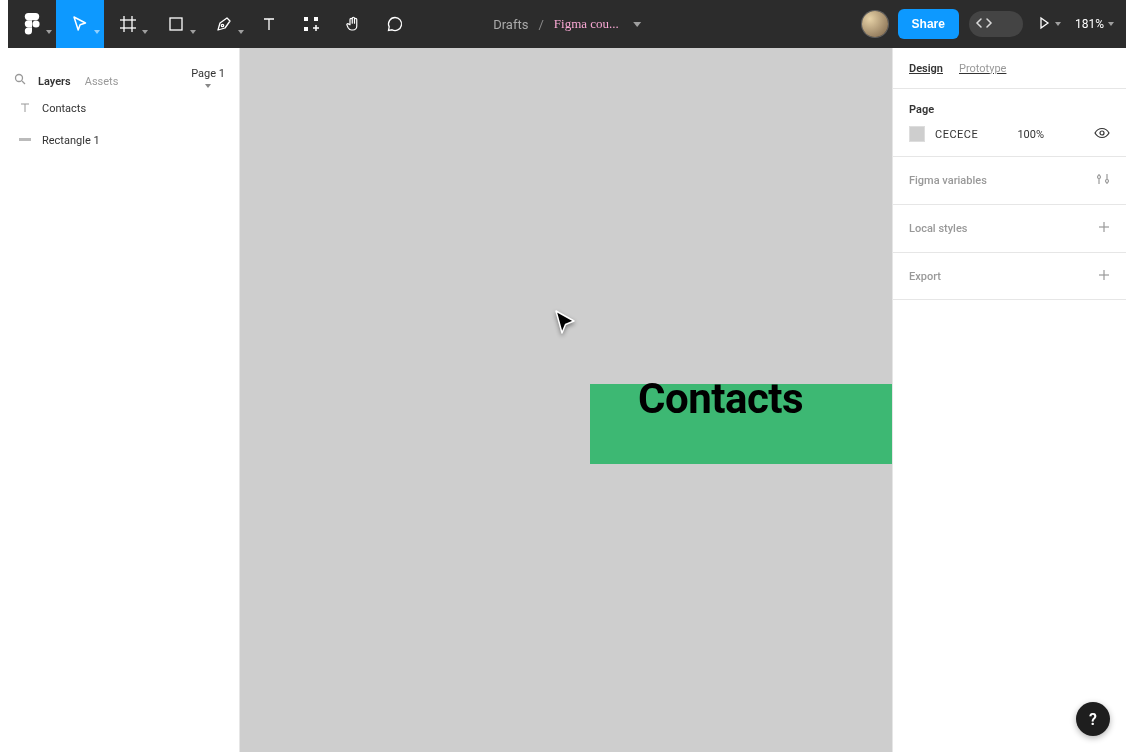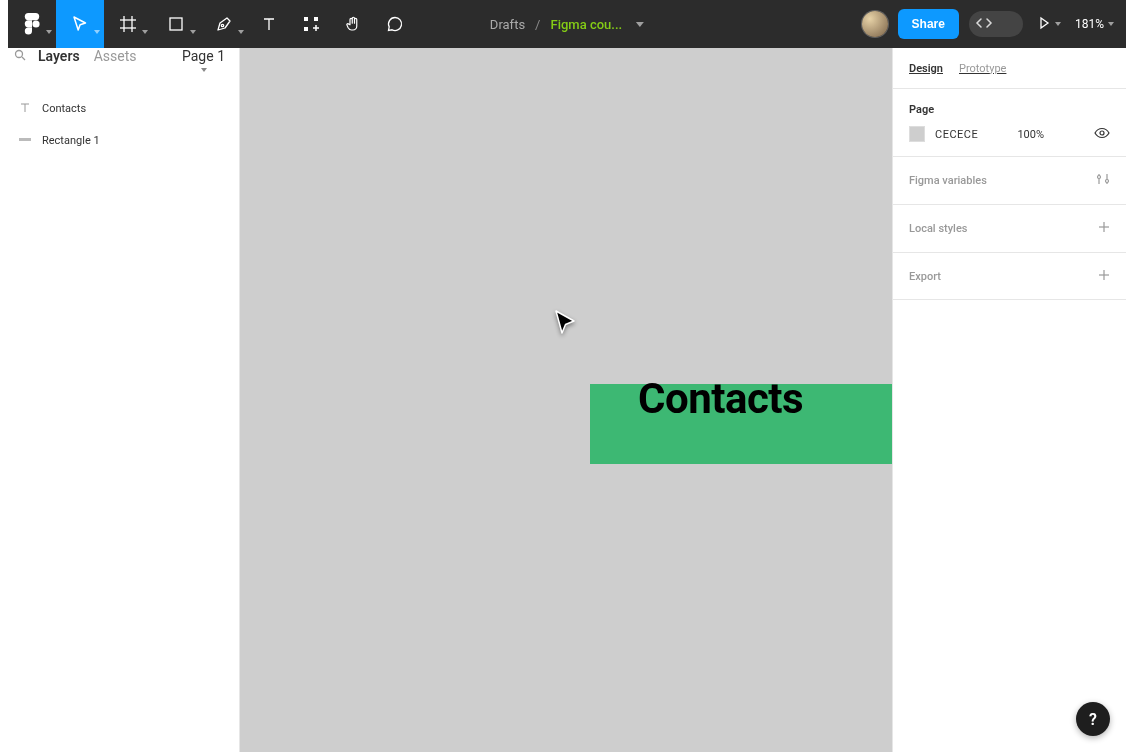--- a/index.html
+++ b/index.html
@@ -20,38 +20,38 @@
     .tool-btn svg { display: block; }
     .dd-caret {
       position: absolute; right: 4px; bottom: 14px;
       width: 0; height: 0; border-left: 3px solid transparent; border-right: 3px solid transparent;
       border-top: 4px solid rgba(255,255,255,.55);
     }
 
     .breadcrumb { position: absolute; left: 50%; transform: translateX(-50%); display: flex; align-items: center; gap: 10px; font-size: 13px; }
     .breadcrumb .sep { color: #8a8a8a; }
     .breadcrumb .muted { color: #aaa; }
-    .breadcrumb .file { color: #84cc16; font-weight: 500; }
+    .breadcrumb .file { color: #f9a8d4; font-weight: 500; font-family: Liberation Serif, serif; }
     .bc-caret { width:0; height:0; border-left:4px solid transparent; border-right:4px solid transparent; border-top:5px solid rgba(255,255,255,.55); margin-left:4px; }
 
     .toolbar-right { margin-left: auto; display: flex; align-items: center; gap: 10px; padding-right: 12px; }
     .avatar { width: 26px; height: 26px; border-radius: 50%; background: radial-gradient(circle at 30% 30%, #e7d2a7, #7a6247); box-shadow: 0 0 0 1px rgba(255,255,255,.25); }
     .share-btn { background: #0d99ff; color: #fff; font-size: 12px; font-weight: 600; border: none; border-radius: 6px; height: 30px; padding: 0 14px; cursor: pointer; }
     .dev-toggle { width: 54px; height: 26px; border-radius: 13px; background: #444; display: flex; align-items: center; padding-left: 6px; }
     .dev-toggle svg { opacity: .8; }
     .present { display: flex; align-items: center; gap: 4px; cursor: pointer; padding: 0 4px; }
     .zoom { font-size: 12px; color: #fff; display: flex; align-items: center; gap: 4px; cursor: pointer; }
     .small-caret { width:0; height:0; border-left:3px solid transparent; border-right:3px solid transparent; border-top:4px solid rgba(255,255,255,.55); }
 
     
     .main { flex: 1; display: flex; min-height: 0; position: relative; }
 
     
     .left-panel { width: 240px; background: #fff; border-right: 1px solid #e6e6e6; display: flex; flex-direction: column; }
-    .lp-header { height: 40px; display: flex; align-items: flex-start; padding: 0 14px; font-size: 14px; }
+    .lp-header { height: 40px; display: flex; align-items: flex-end; padding: 0 14px; font-size: 11px; }
     .lp-search { width: 14px; margin-right: 10px; color: #999; }
     .lp-tab { cursor: pointer; color: #999; margin-right: 14px; }
     .lp-tab.active { color: #333; font-weight: 600; }
     .lp-page { margin-left: auto; display: flex; align-items: center; gap: 4px; color: #333; cursor: pointer; flex-direction: column; }
     .lp-caret { width:0;height:0;border-left:3px solid transparent;border-right:3px solid transparent;border-top:4px solid #888; }
 
     .layer-list { padding-top: 4px; }
     .layer-item { height: 32px; display: flex; align-items: center; padding-left: 18px; font-size: 11px; cursor: pointer; }
     .layer-icon { width: 14px; height: 14px; margin-right: 10px; display: flex; align-items: center; justify-content: center; color: #999; }
 

